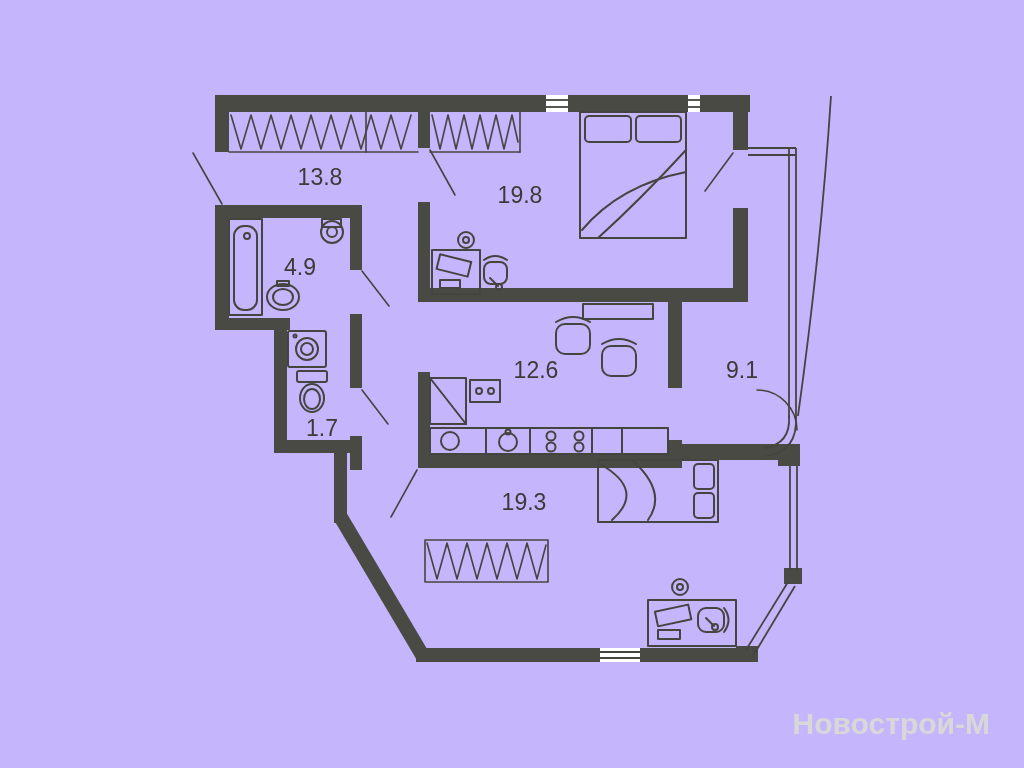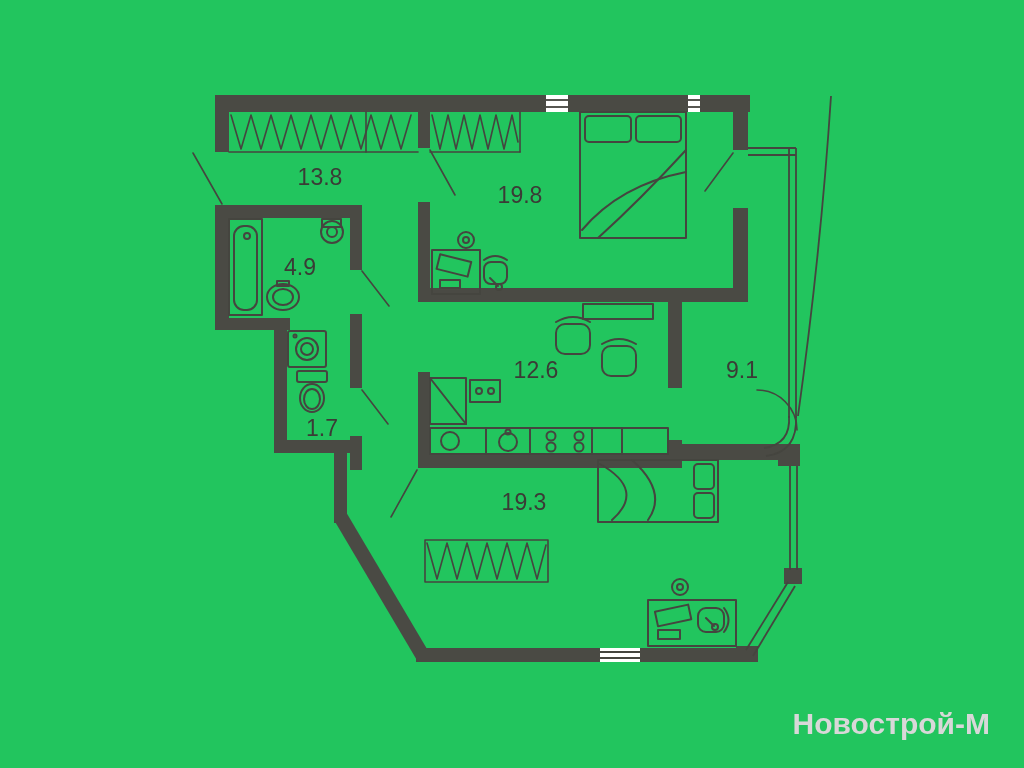--- a/index.html
+++ b/index.html
@@ -1,20 +1,20 @@
 <!DOCTYPE html>
 <html><head>
 <meta charset="utf-8">
 <style>
   html, body { margin: 0; padding: 0; background: #ffffff; }
   .canvas {
     position: relative;
     width: 1024px;
     height: 768px;
-    background: #22c55e;
+    background: #c4b5fd;
     overflow: hidden;
     font-family: "Liberation Sans", sans-serif;
   }
   svg { display: block; }
   .furn  { fill: none; stroke: #45453f; stroke-width: 2;   stroke-linecap: round; stroke-linejoin: round; }
   .thin  { fill: none; stroke: #45453f; stroke-width: 1.6; stroke-linecap: round; stroke-linejoin: round; }
   .glaz  { fill: none; stroke: #45453f; stroke-width: 1.8; }
   .room-label {
     font-family: "Liberation Sans", sans-serif;
     font-size: 23px;

